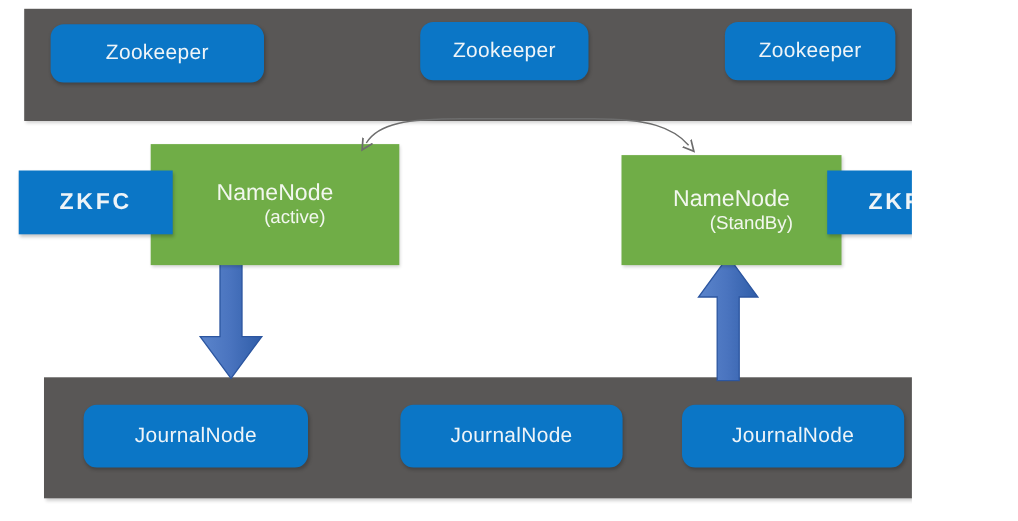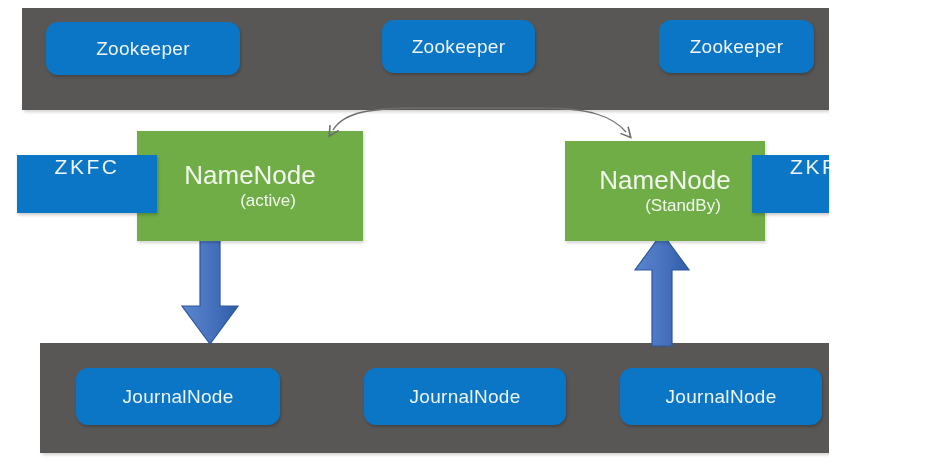--- a/index.html
+++ b/index.html
@@ -45,43 +45,45 @@
   #jn-1 { left: 76px;  top: 368px; width: 204px; height: 57px; }
   #jn-2 { left: 364px; top: 368px; width: 202px; height: 57px; }
   #jn-3 { left: 620px; top: 368px; width: 202px; height: 57px; }
 
   
   .zkfc {
     position: absolute;
     background: #0b76c6;
     color: #eef4f8;
     display: flex;
+    align-items: center;
     justify-content: center;
     font-size: 21px;
     letter-spacing: 2.5px;
     box-shadow: 1px 2px 3px rgba(0,0,0,0.22);
+    font-weight: bold;
   }
   #zkfc-left  { left: 17px;  top: 155px; width: 140px; height: 58px; z-index: 3; }
   #zkfc-right { left: 752px; top: 155px; width: 141px; height: 58px; z-index: 3; }
 
   
   .namenode {
     position: absolute;
     background: #70ad47;
     color: #f2f7ee;
     display: flex;
     flex-direction: column;
     align-items: center;
     justify-content: center;
     z-index: 2;
     box-shadow: 1px 2px 3px rgba(0,0,0,0.18);
   }
   #nn-active  { left: 137px; top: 131px; width: 226px; height: 110px; }
   #nn-standby { left: 565px; top: 141px; width: 200px; height: 100px; }
-  .nn-title { font-size: 26px; line-height: 1.15; }
+  .nn-title { font-size: 21px; line-height: 1.15; }
   .nn-state { font-size: 17px; line-height: 1.15; margin-left: 36px; }
 
   
   .block-arrow { position: absolute; z-index: 1; }
   #arrow-down { left: 180px; top: 228px; width: 60px; height: 118px; }
   #arrow-up   { left: 633px; top: 232px; width: 58px; height: 115px; }
 
   
   #sync-arrow { position: absolute; left: 300px; top: 106px; width: 360px; height: 60px; z-index: 4; }
 

